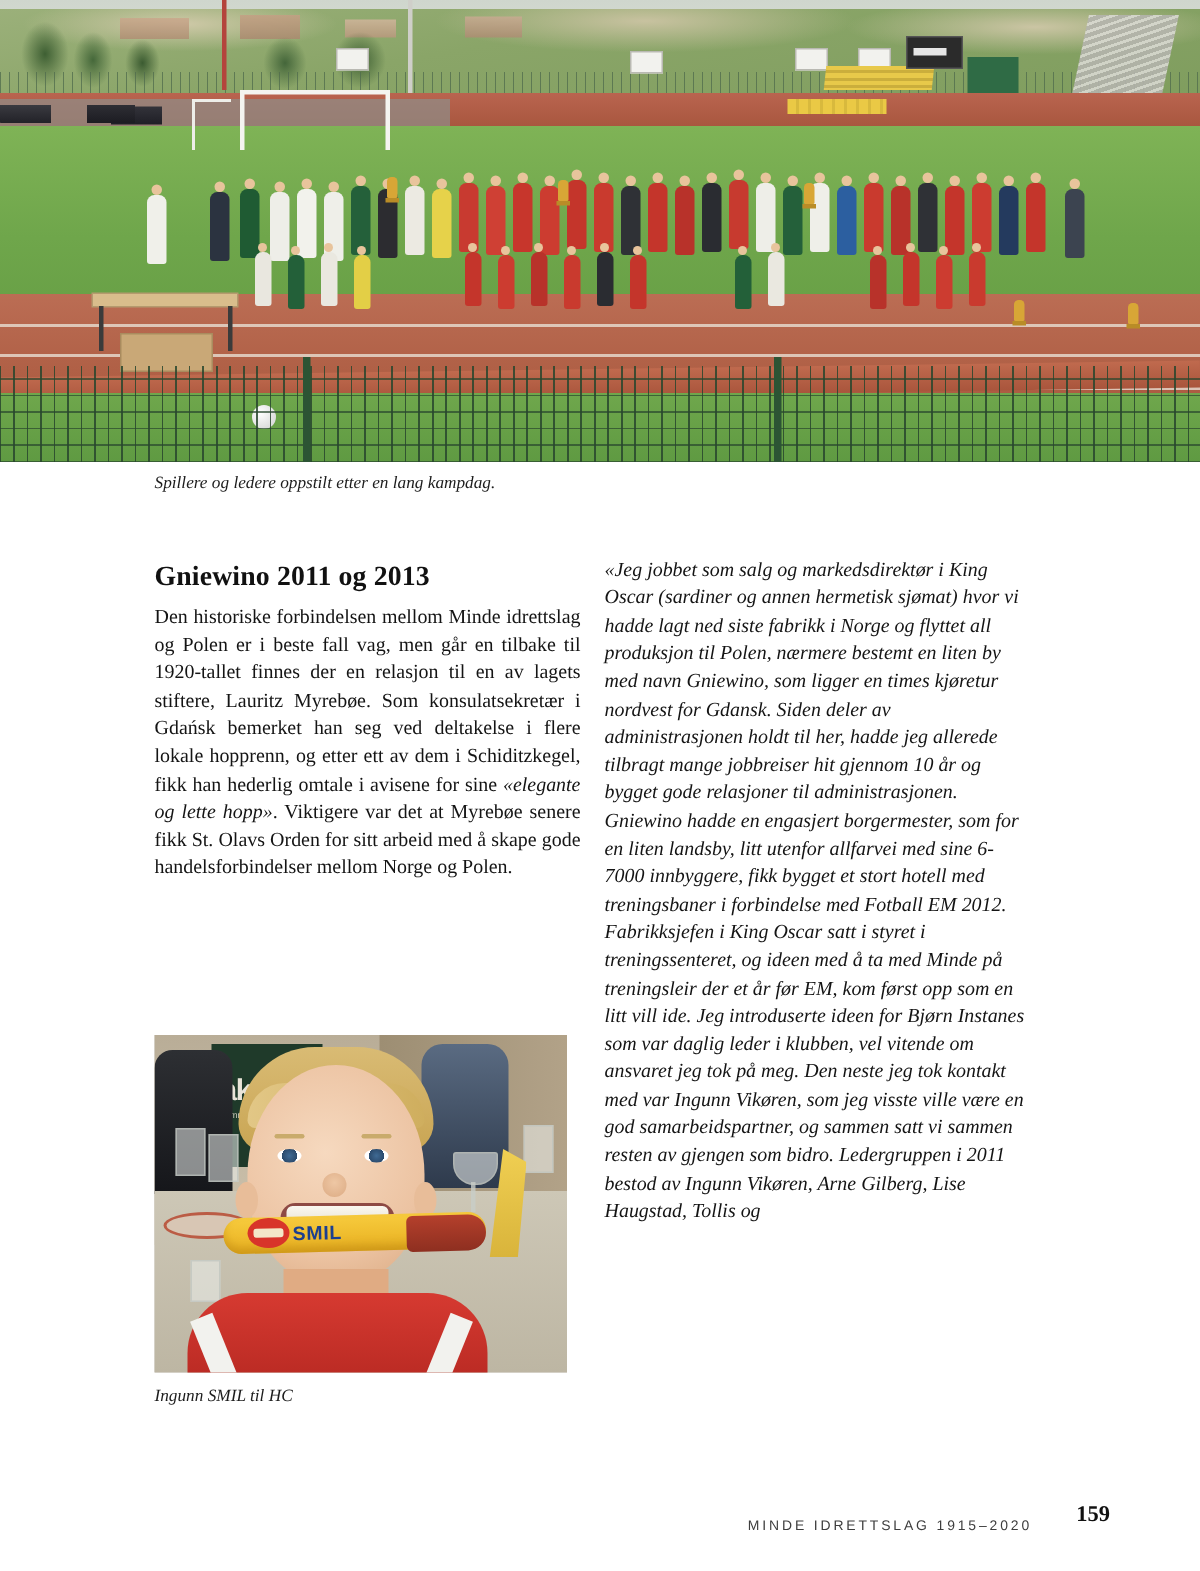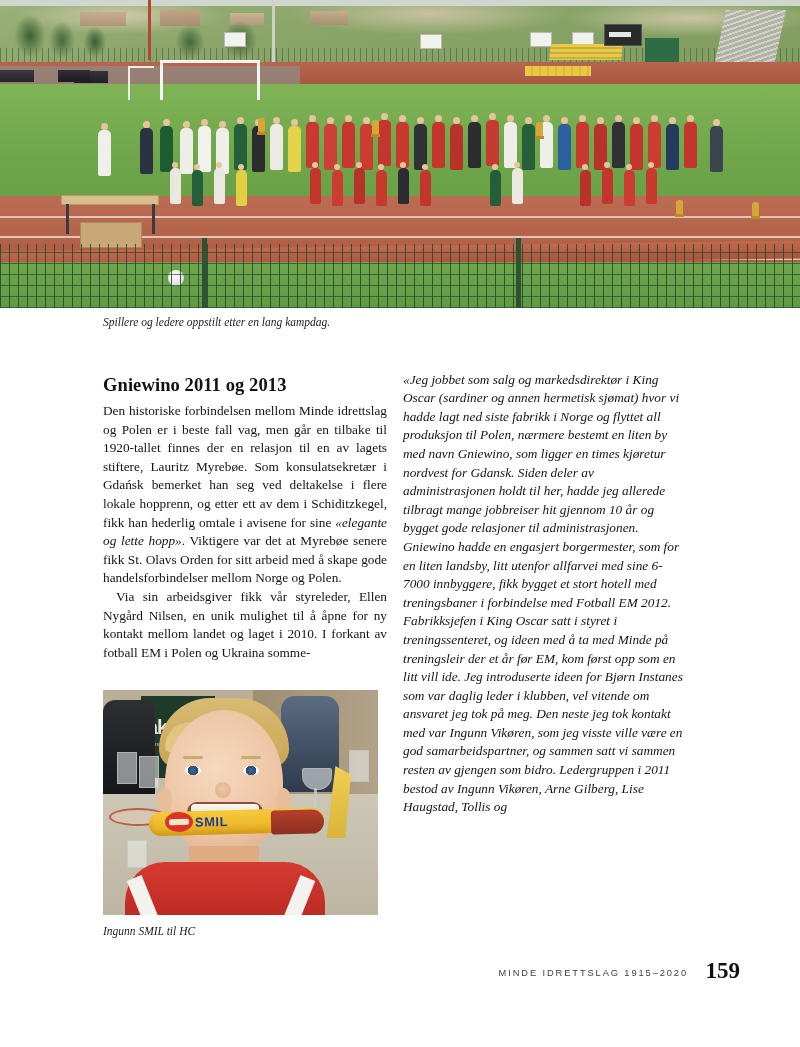--- a/index.html
+++ b/index.html
@@ -359,37 +359,37 @@
   .bp-stripe{
     position:absolute;width:16px;height:58px;background:#f2f2ee;
   }
 
   
   .caption-bottom { left: 103px; top: 925px; }
 
   
   .footer {
     position: absolute;
-    left: 0; top: 962px;
+    left: 0; top: 1006px;
     width: 800px; height: 30px;
   }
   .footer-label {
     position: absolute;
     right: 112px; top: 6px;
     font-family: "Liberation Sans", sans-serif;
     font-size: 9.3px;
     letter-spacing: 1.9px;
     color: #3d3d3d;
     white-space: nowrap;
   }
   .footer-page {
     position: absolute;
     right: 60px; top: -4px;
     font-family: "Liberation Serif", serif;
-    font-size: 23px;
+    font-size: 15px;
     font-weight: bold;
     color: #111;
   }
 </style>
 </head>
 <body>
 
 <div class="page">
 
   <div class="top-photo">
@@ -497,21 +497,20 @@
     <div class="tp-post" style="left:516px;"></div>
   </div>
 
   <div class="caption caption-top">Spillere og ledere oppstilt etter en lang kampdag.</div>
 
   <div class="col col-left">
     <h1 class="heading">Gniewino 2011 og 2013</h1>
 
     <p class="para"><span>Den historiske forbindelsen mellom Minde idrettslag og Polen er i beste fall vag, men går en tilbake til 1920-tallet finnes der en relasjon til en av lagets stiftere, Lauritz Myrebøe. Som konsulatsekretær i Gdańsk bemerket han seg ved deltakelse i flere lokale hopprenn, og etter ett av dem i Schiditzkegel, fikk han hederlig omtale i avisene for sine </span><em>«elegante og lette hopp»</em><span>. Viktigere var det at Myrebøe senere fikk St. Olavs Orden for sitt arbeid med å skape gode handelsforbindelser mellom Norge og Polen.</span></p>
 
-    <p class="para indent">Via sin arbeidsgiver fikk vår styreleder, Ellen Nygård Nilsen, en unik mulighet til å åpne for ny kontakt mellom landet og laget i 2010. I forkant av fotball EM i Polen og Ukraina somme-</p>
   </div>
 
   <div class="col col-right">
     <div class="spacer-line"></div>
     <p class="quote">«Jeg jobbet som salg og markedsdirektør i King Oscar (sardiner og annen hermetisk sjømat) hvor vi hadde lagt ned siste fabrikk i Norge og flyttet all produksjon til Polen, nærmere bestemt en liten by med navn Gniewino, som ligger en times kjøretur nordvest for Gdansk. Siden deler av administrasjonen holdt til her, hadde jeg allerede tilbragt mange jobbreiser hit gjennom 10 år og bygget gode relasjoner til administrasjonen. Gniewino hadde en engasjert borgermester, som for en liten landsby, litt utenfor allfarvei med sine 6-7000 innbyggere, fikk bygget et stort hotell med treningsbaner i forbindelse med Fotball EM 2012. Fabrikksjefen i King Oscar satt i styret i treningssenteret, og ideen med å ta med Minde på treningsleir der et år før EM, kom først opp som en litt vill ide. Jeg introduserte ideen for Bjørn Instanes som var daglig leder i klubben, vel vitende om ansvaret jeg tok på meg. Den neste jeg tok kontakt med var Ingunn Vikøren, som jeg visste ville være en god samarbeidspartner, og sammen satt vi sammen resten av gjengen som bidro. Ledergruppen i 2011 bestod av Ingunn Vikøren, Arne Gilberg, Lise Haugstad, Tollis og</p>
   </div>
 
   <div class="bottom-photo">
     <div class="bp-bg"></div>
     <div class="bp-wall"></div>

